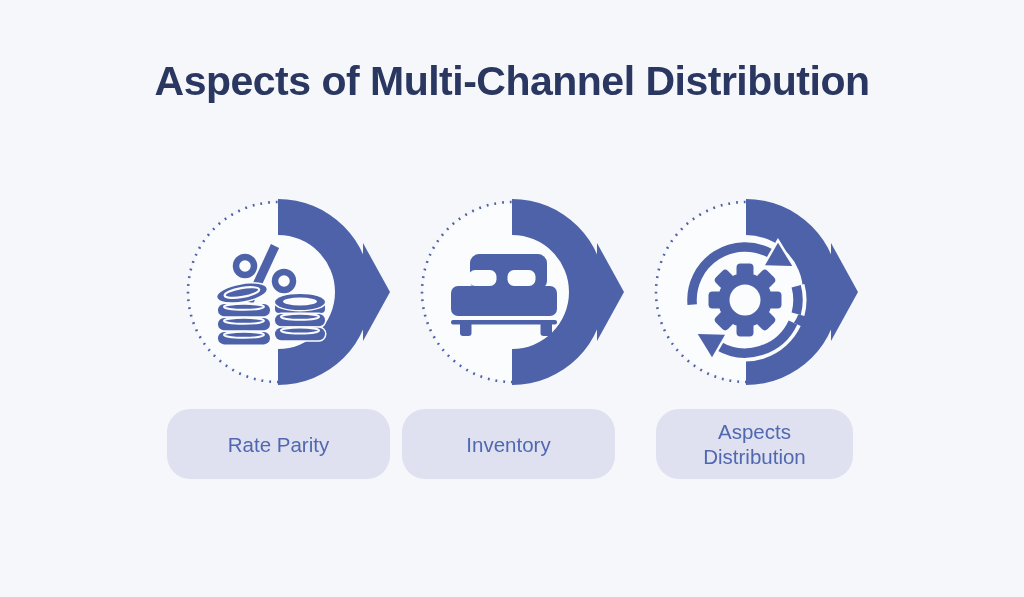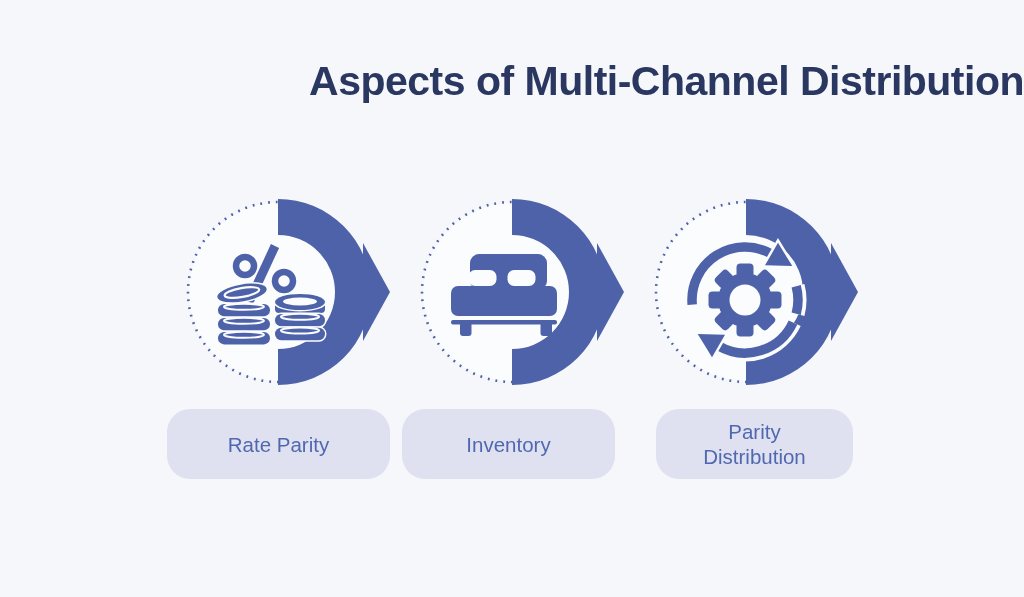--- a/index.html
+++ b/index.html
@@ -16,21 +16,21 @@
     position:relative;
     width:1024px;height:597px;
     margin:0 auto;
     background:var(--page-bg);
     overflow:hidden;
     font-family:"Liberation Sans","DejaVu Sans",sans-serif;
   }
   .title{
     position:absolute;
     top:58px;left:0;right:0;
-    text-align:right;
+    text-align:center;
     font-size:41px;
     font-weight:700;
     letter-spacing:-0.5px;
     color:var(--title-text);
   }
   .badge{
     position:absolute;
     top:196px;
     width:212px;height:192px;
   }
@@ -136,17 +136,17 @@
   <div class="pill" style="left:167px;width:223px">
     <span>Rate Parity</span>
     <span></span>
   </div>
 
   <div class="pill" style="left:402px;width:213px">
     <span>Inventory</span>
   </div>
 
   <div class="pill" style="left:656px;width:197px">
-    <span>Parity</span>
+    <span>Aspects</span>
     <span>Distribution</span>
   </div>
 
 </div>
 
 </body></html>

